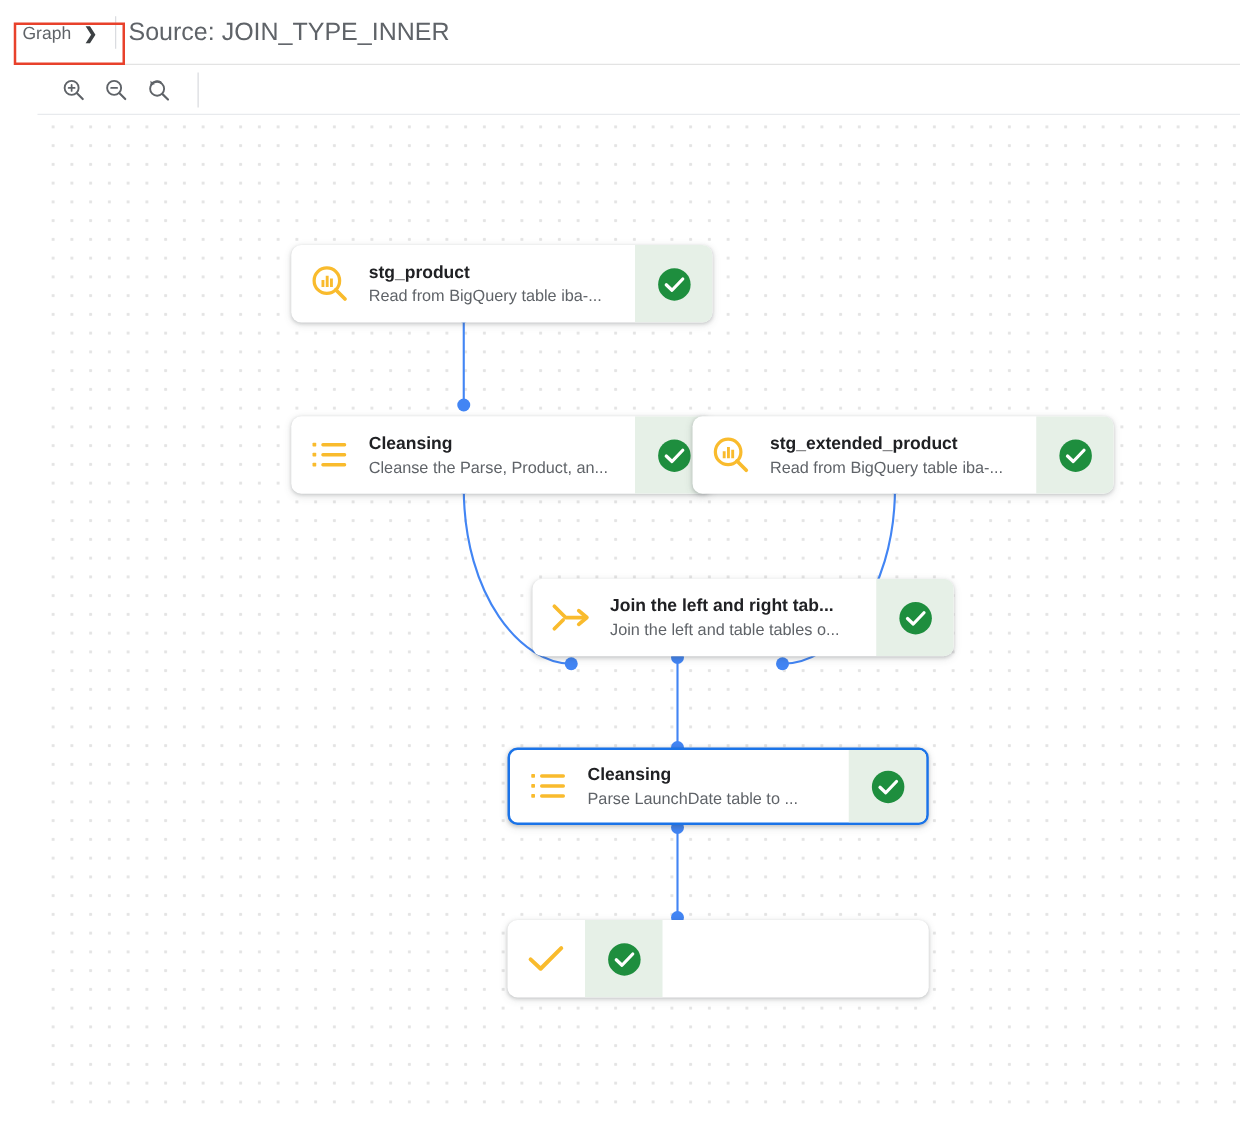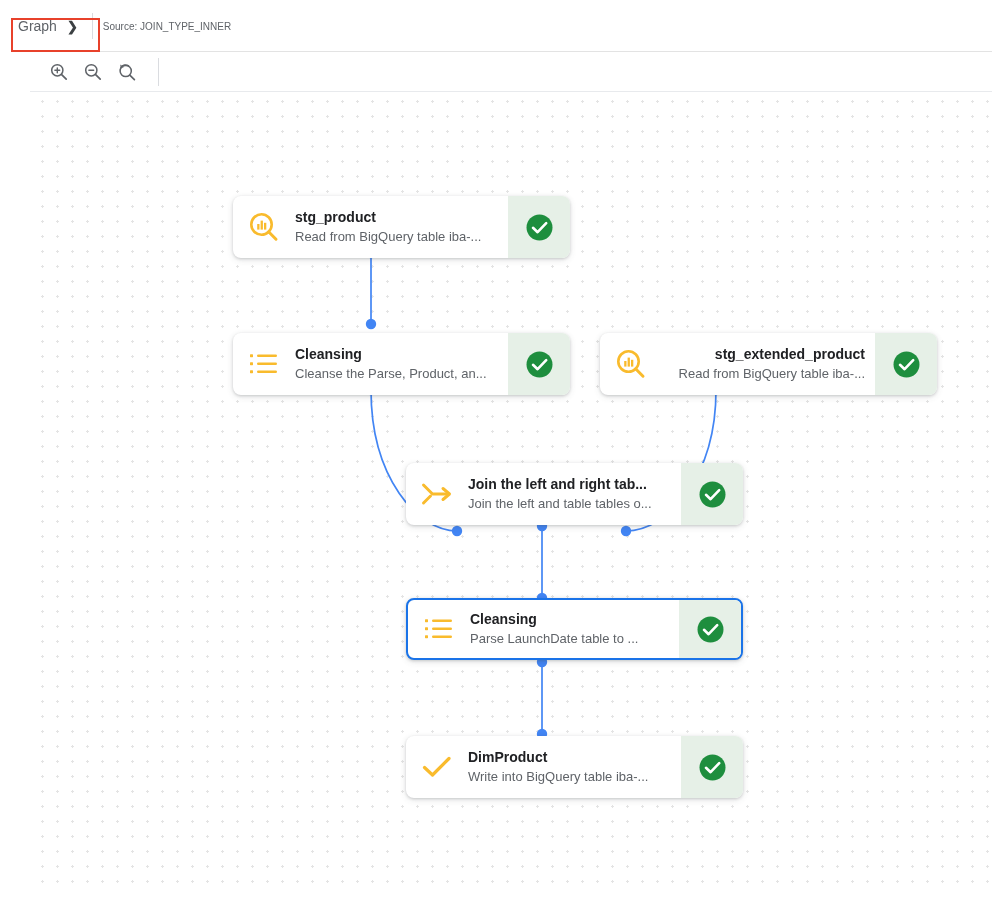--- a/index.html
+++ b/index.html
@@ -50,21 +50,21 @@
     color: #3c4043;
     line-height: 1;
   }
   .crumb-divider {
     width: 1px;
     height: 26px;
     background: #dadce0;
     margin: 0;
   }
   .crumb-source {
-    font-size: 10px;
+    font-size: 20px;
     color: #5f6368;
     padding-left: 10px;
     white-space: nowrap;
   }
   
   #graph-crumb-highlight {
     position: absolute;
     left: 11px;
     top: 18px;
     width: 89px;
@@ -287,42 +287,42 @@
           <div class="node-title">Cleansing</div>
           <div class="node-subtitle">Cleanse the Parse, Product, an...</div>
         </div>
         <div class="node-status">
           <svg width="29" height="29" viewBox="0 0 29 29">
             <circle cx="14.5" cy="14.5" r="13" fill="#1e8e3e"></circle>
             <path d="M8.0 14.8 L12.6 19.2 L21.2 10.2" fill="none" stroke="#ffffff" stroke-width="2.6" stroke-linecap="round" stroke-linejoin="round"></path>
           </svg>
         </div>
       </div>
-      <div class="node" style="left: 570px; top: 241px; width: 337px; text-align: right;">
+      <div class="node" style="left: 524px; top: 241px; width: 337px;">
         <div class="node-icon">
           <svg width="34" height="34" viewBox="0 0 34 34">
             <circle cx="14.5" cy="14.5" r="10.2" fill="none" stroke="#f9bb2d" stroke-width="2.6"></circle>
             <line x1="21.6" y1="21.8" x2="29.0" y2="29.2" stroke="#f9bb2d" stroke-width="3" stroke-linecap="round"></line>
             <rect x="10.2" y="14.0" width="2.3" height="5.6" fill="#f9bb2d"></rect>
             <rect x="13.6" y="10.6" width="2.3" height="9.0" fill="#f9bb2d"></rect>
             <rect x="17.0" y="12.8" width="2.3" height="6.8" fill="#f9bb2d"></rect>
           </svg>
         </div>
         <div class="node-body">
           <div class="node-title">stg_extended_product</div>
           <div class="node-subtitle">Read from BigQuery table iba-...</div>
         </div>
         <div class="node-status">
           <svg width="29" height="29" viewBox="0 0 29 29">
             <circle cx="14.5" cy="14.5" r="13" fill="#1e8e3e"></circle>
             <path d="M8.0 14.8 L12.6 19.2 L21.2 10.2" fill="none" stroke="#ffffff" stroke-width="2.6" stroke-linecap="round" stroke-linejoin="round"></path>
           </svg>
         </div>
       </div>
-      <div class="node" style="left: 376px; top: 371px; width: 337px;">
+      <div class="node" style="left: 396px; top: 371px; width: 337px;">
         <div class="node-icon">
           <svg width="34" height="30" viewBox="0 0 34 30">
             <path d="M3.5 6.0 L12.5 15.0 L28.0 15.0" fill="none" stroke="#f9bb2d" stroke-width="3" stroke-linecap="round" stroke-linejoin="round"></path>
             <path d="M3.5 24.0 L10.5 17.0" fill="none" stroke="#f9bb2d" stroke-width="3" stroke-linecap="round"></path>
             <path d="M23.0 9.5 L29.5 15.0 L23.0 20.5" fill="none" stroke="#f9bb2d" stroke-width="3" stroke-linecap="round" stroke-linejoin="round"></path>
           </svg>
         </div>
         <div class="node-body">
           <div class="node-title">Join the left and right tab...</div>
           <div class="node-subtitle">Join the left and table tables o...</div>
@@ -355,24 +355,20 @@
             <path d="M8.0 14.8 L12.6 19.2 L21.2 10.2" fill="none" stroke="#ffffff" stroke-width="2.6" stroke-linecap="round" stroke-linejoin="round"></path>
           </svg>
         </div>
       </div>
       <div class="node" style="left: 376px; top: 644px; width: 337px;">
         <div class="node-icon">
           <svg width="32" height="28" viewBox="0 0 32 28">
             <path d="M3.5 14.5 L11.5 22.0 L28.0 5.5" fill="none" stroke="#f9bb2d" stroke-width="3.2" stroke-linecap="round" stroke-linejoin="round"></path>
           </svg>
         </div>
-        <div class="node-body">
-          <div class="node-title">DimProduct</div>
-          <div class="node-subtitle">Write into BigQuery table iba-...</div>
-        </div>
         <div class="node-status">
           <svg width="29" height="29" viewBox="0 0 29 29">
             <circle cx="14.5" cy="14.5" r="13" fill="#1e8e3e"></circle>
             <path d="M8.0 14.8 L12.6 19.2 L21.2 10.2" fill="none" stroke="#ffffff" stroke-width="2.6" stroke-linecap="round" stroke-linejoin="round"></path>
           </svg>
         </div>
       </div>
     </div>
 </div>
 

